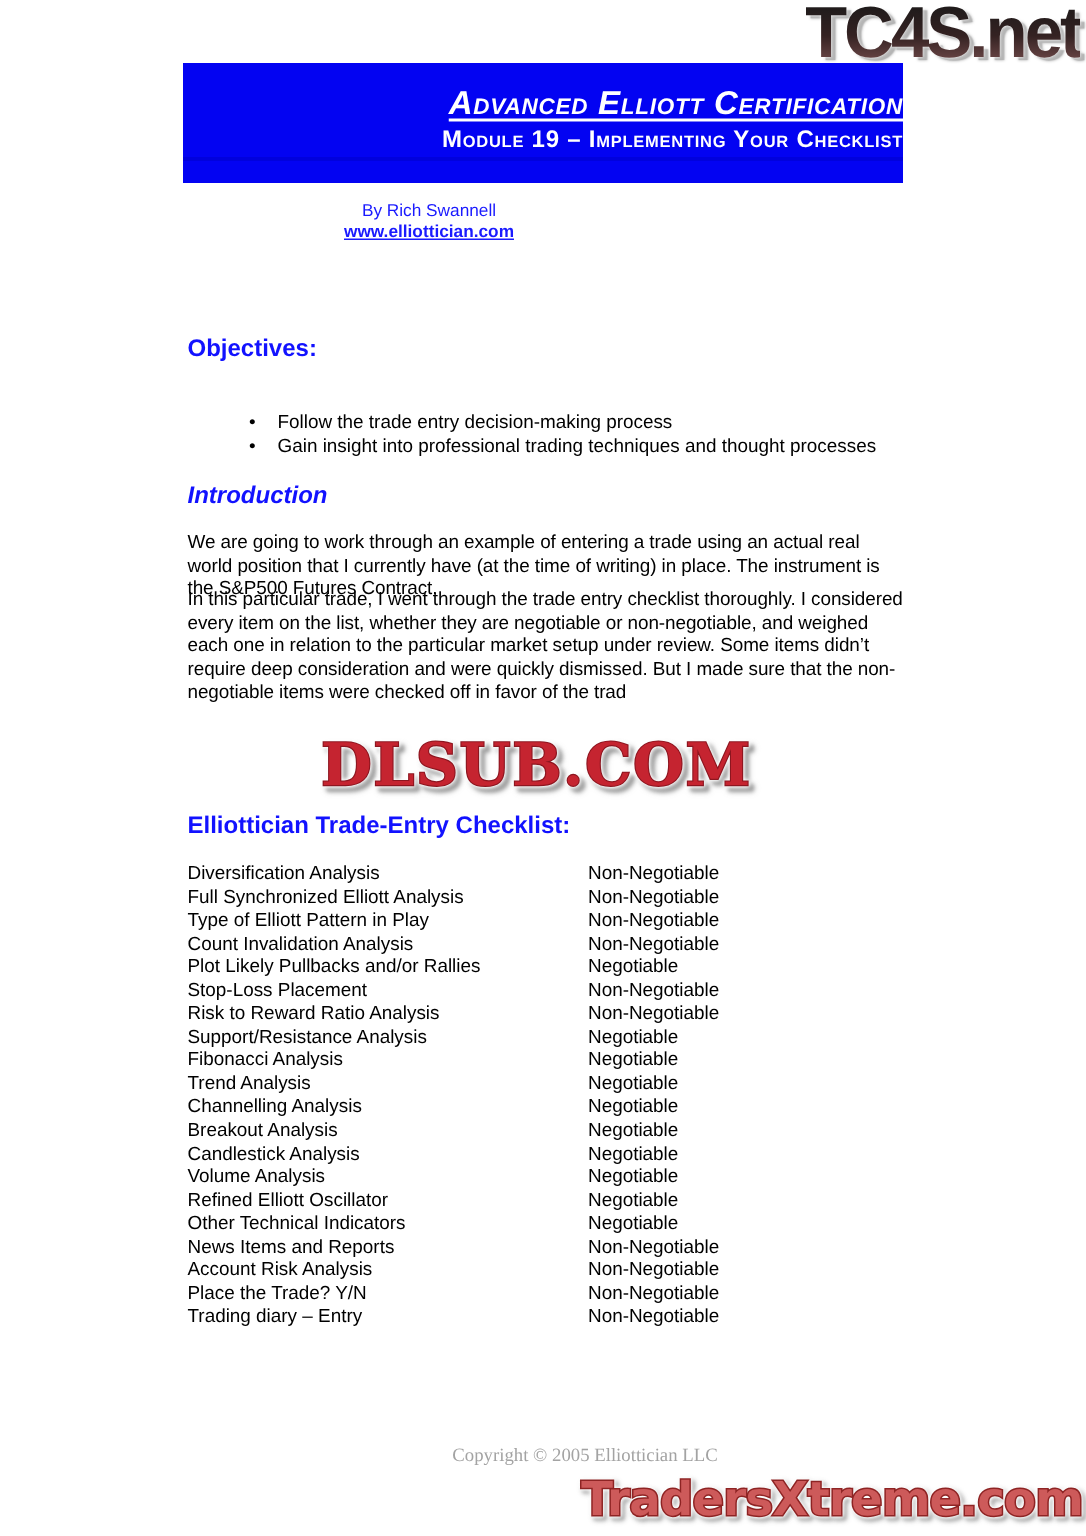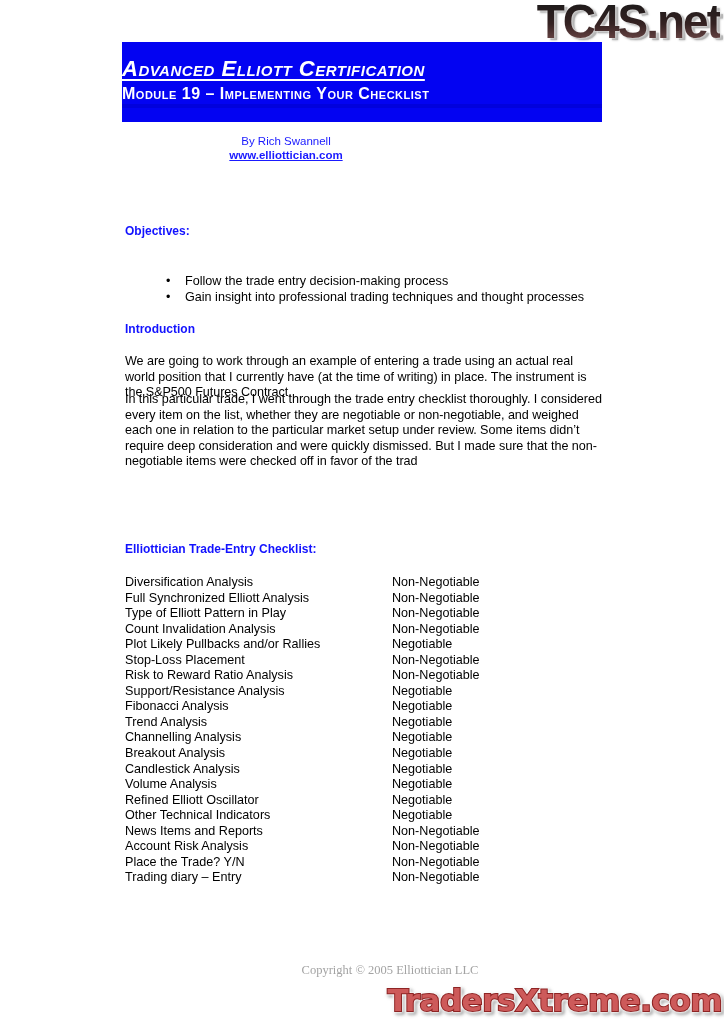--- a/index.html
+++ b/index.html
@@ -15,43 +15,43 @@
     font-size:46px; letter-spacing:-2px; transform:scaleY(1.05);
     background:linear-gradient(180deg,#191919 10%, #342222 55%, #7d5252 95%);
     -webkit-background-clip:text; background-clip:text; color:transparent;
     filter: drop-shadow(0 0 1px #ffffff) drop-shadow(3px 2px 0px #b5b5b5);
   }
 
   
   .banner {
     position:absolute; left:122px; top:42px; width:480px; height:80px;
     background:linear-gradient(180deg,#0303f2 0 78%, #0101dd 78% 82%, #0303f2 82%);
-    color:#ffffff; text-align:left; z-index:2;
+    color:#ffffff; text-align:right; z-index:2;
   }
   .banner-title {
     margin-top:14px; font-size:22px; font-weight:bold; font-style:italic;
     font-variant:small-caps; letter-spacing:0.5px;
     text-decoration:underline; text-decoration-thickness:2px; text-underline-offset:3px;
   }
   .banner-subtitle {
     margin-top:3px; font-size:16px; font-weight:bold; font-variant:small-caps;
     letter-spacing:0.5px;
   }
 
   
   .byline { position:absolute; top:135px; left:0; width:572px; text-align:center;
             color:#1a1aff; font-size:11.5px; line-height:13px; }
   .site-link { display:block; margin-top:1px; color:#1a1aff; font-weight:bold;
                text-decoration:underline; cursor:pointer; }
 
   
   .h-blue { position:absolute; left:125px; margin:0; color:#1212ff;
-            font-weight:bold; font-size:12px; }
+            font-weight:bold; font-size:16px; }
   .h-objectives { top:224px; }
-  .h-introduction { top:322px; }
+  .h-introduction { top:322px;font-style:italic; }
   .h-checklist { top:542px; }
 
   
   .bullets { position:absolute; left:150px; top:257px; margin:16px; padding:0;
              list-style:none; font-size:12.6px; line-height:16.2px; }
   .bullets li { position:relative; padding-left:19px; }
   .bullets li::before { content:"•"; position:absolute; left:0; }
 
   
   .para { position:absolute; left:125px; width:480px; margin:0;
@@ -109,20 +109,21 @@
   <ul class="bullets">
     <li>Follow the trade entry decision-making process</li>
     <li>Gain insight into professional trading techniques and thought processes</li>
   </ul>
 
   <h2 class="h-blue h-introduction">Introduction</h2>
 
   <p class="para para-1">We are going to work through an example of entering a trade using an actual real world position that I currently have (at the time of writing) in place. The instrument is the S&amp;P500 Futures Contract.</p>
   <p class="para para-2">In this particular trade, I went through the trade entry checklist thoroughly. I considered every item on the list, whether they are negotiable or non-negotiable, and weighed each one in relation to the particular market setup under review. Some items didn’t require deep consideration and were quickly dismissed. But I made sure that the non-negotiable items were checked off in favor of the trad</p>
 
+  <div class="dlsub">DLSUB.COM</div>
 
   <h2 class="h-blue h-checklist">Elliottician Trade-Entry Checklist:</h2>
 
   <div class="checklist">
     <div class="row"><span>Diversification Analysis</span><span class="status">Non-Negotiable</span></div>
     <div class="row"><span>Full Synchronized Elliott Analysis</span><span class="status">Non-Negotiable</span></div>
     <div class="row"><span>Type of Elliott Pattern in Play</span><span class="status">Non-Negotiable</span></div>
     <div class="row"><span>Count Invalidation Analysis</span><span class="status">Non-Negotiable</span></div>
     <div class="row"><span>Plot Likely Pullbacks and/or Rallies</span><span class="status">Negotiable</span></div>
     <div class="row"><span>Stop-Loss Placement</span><span class="status">Non-Negotiable</span></div>

